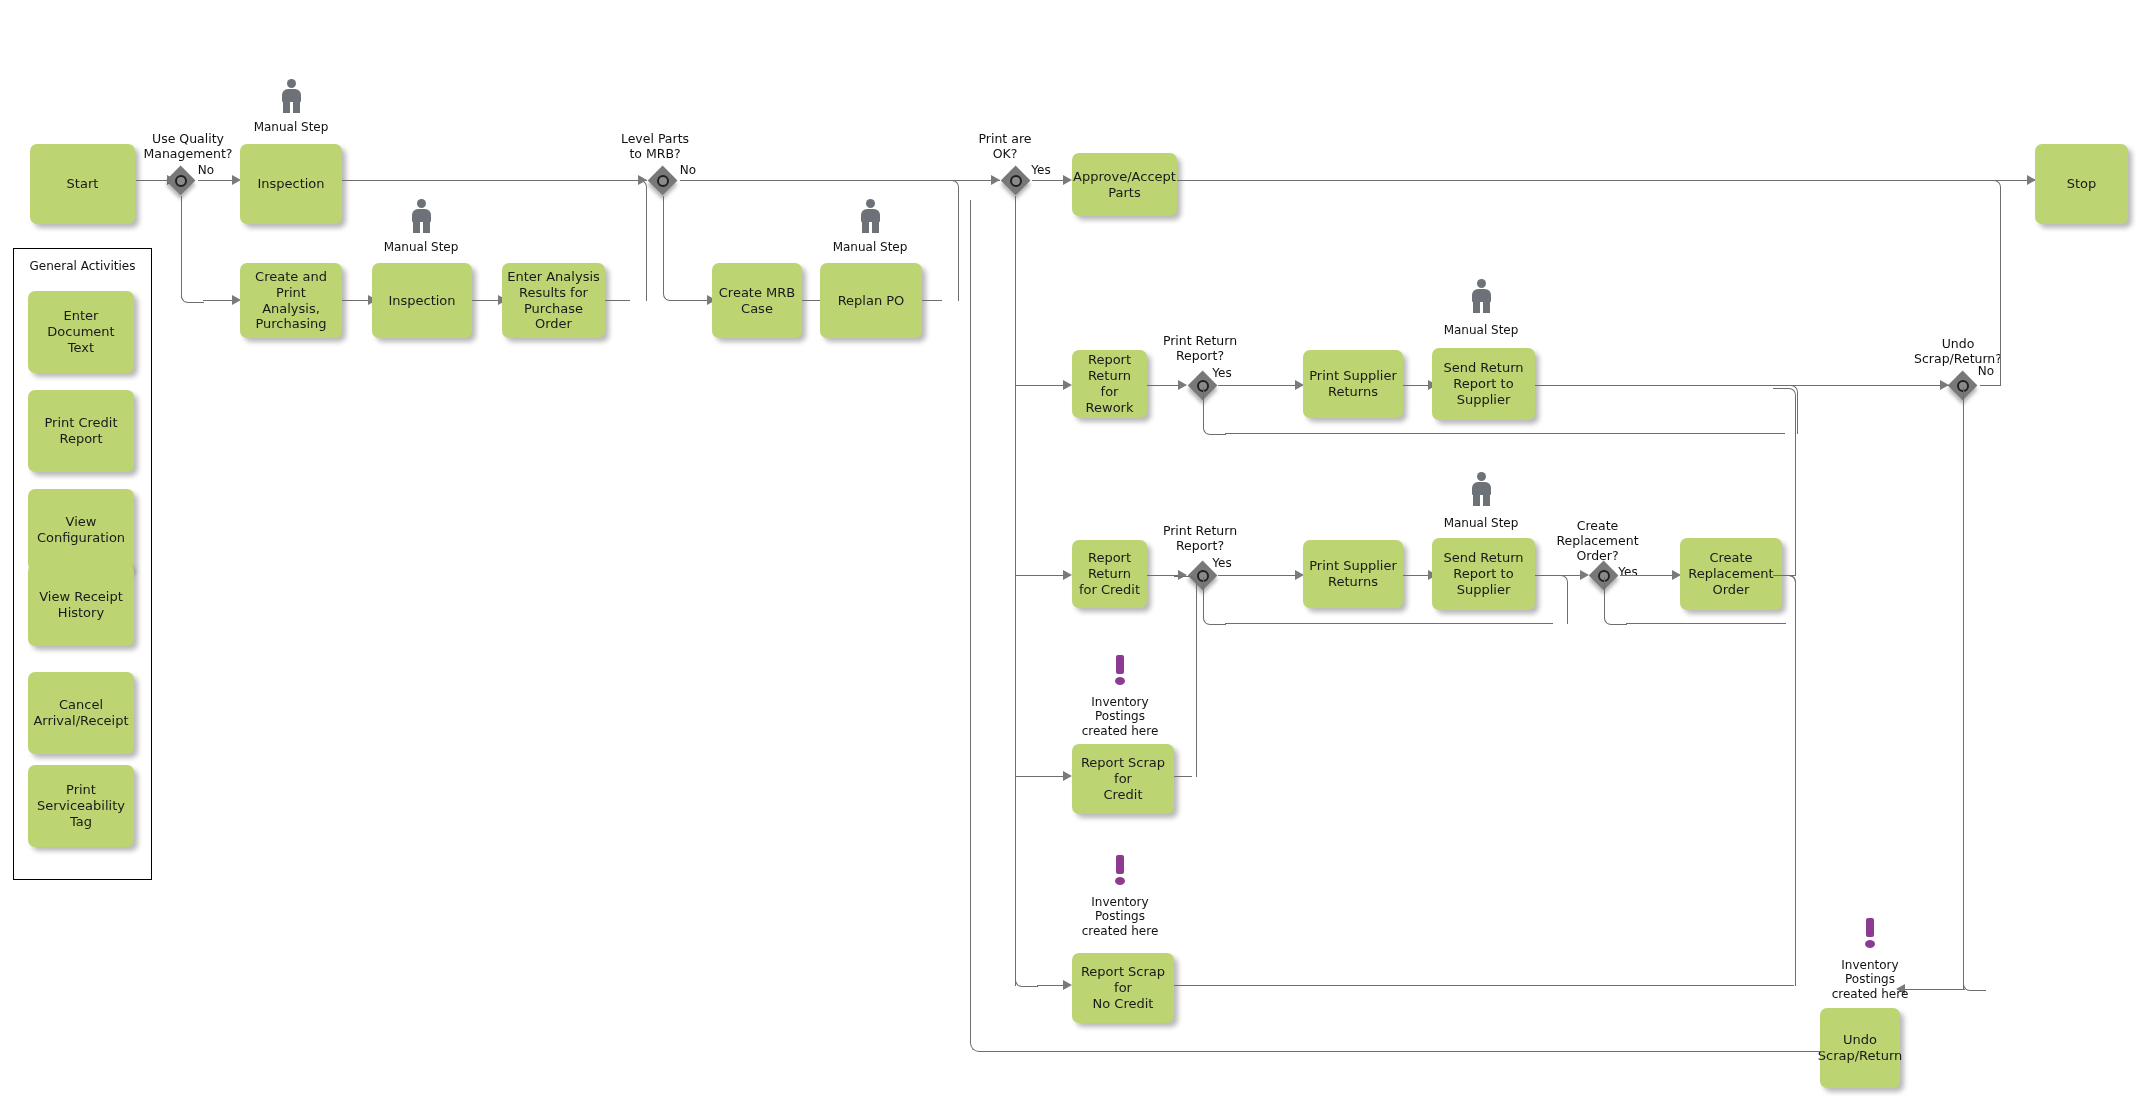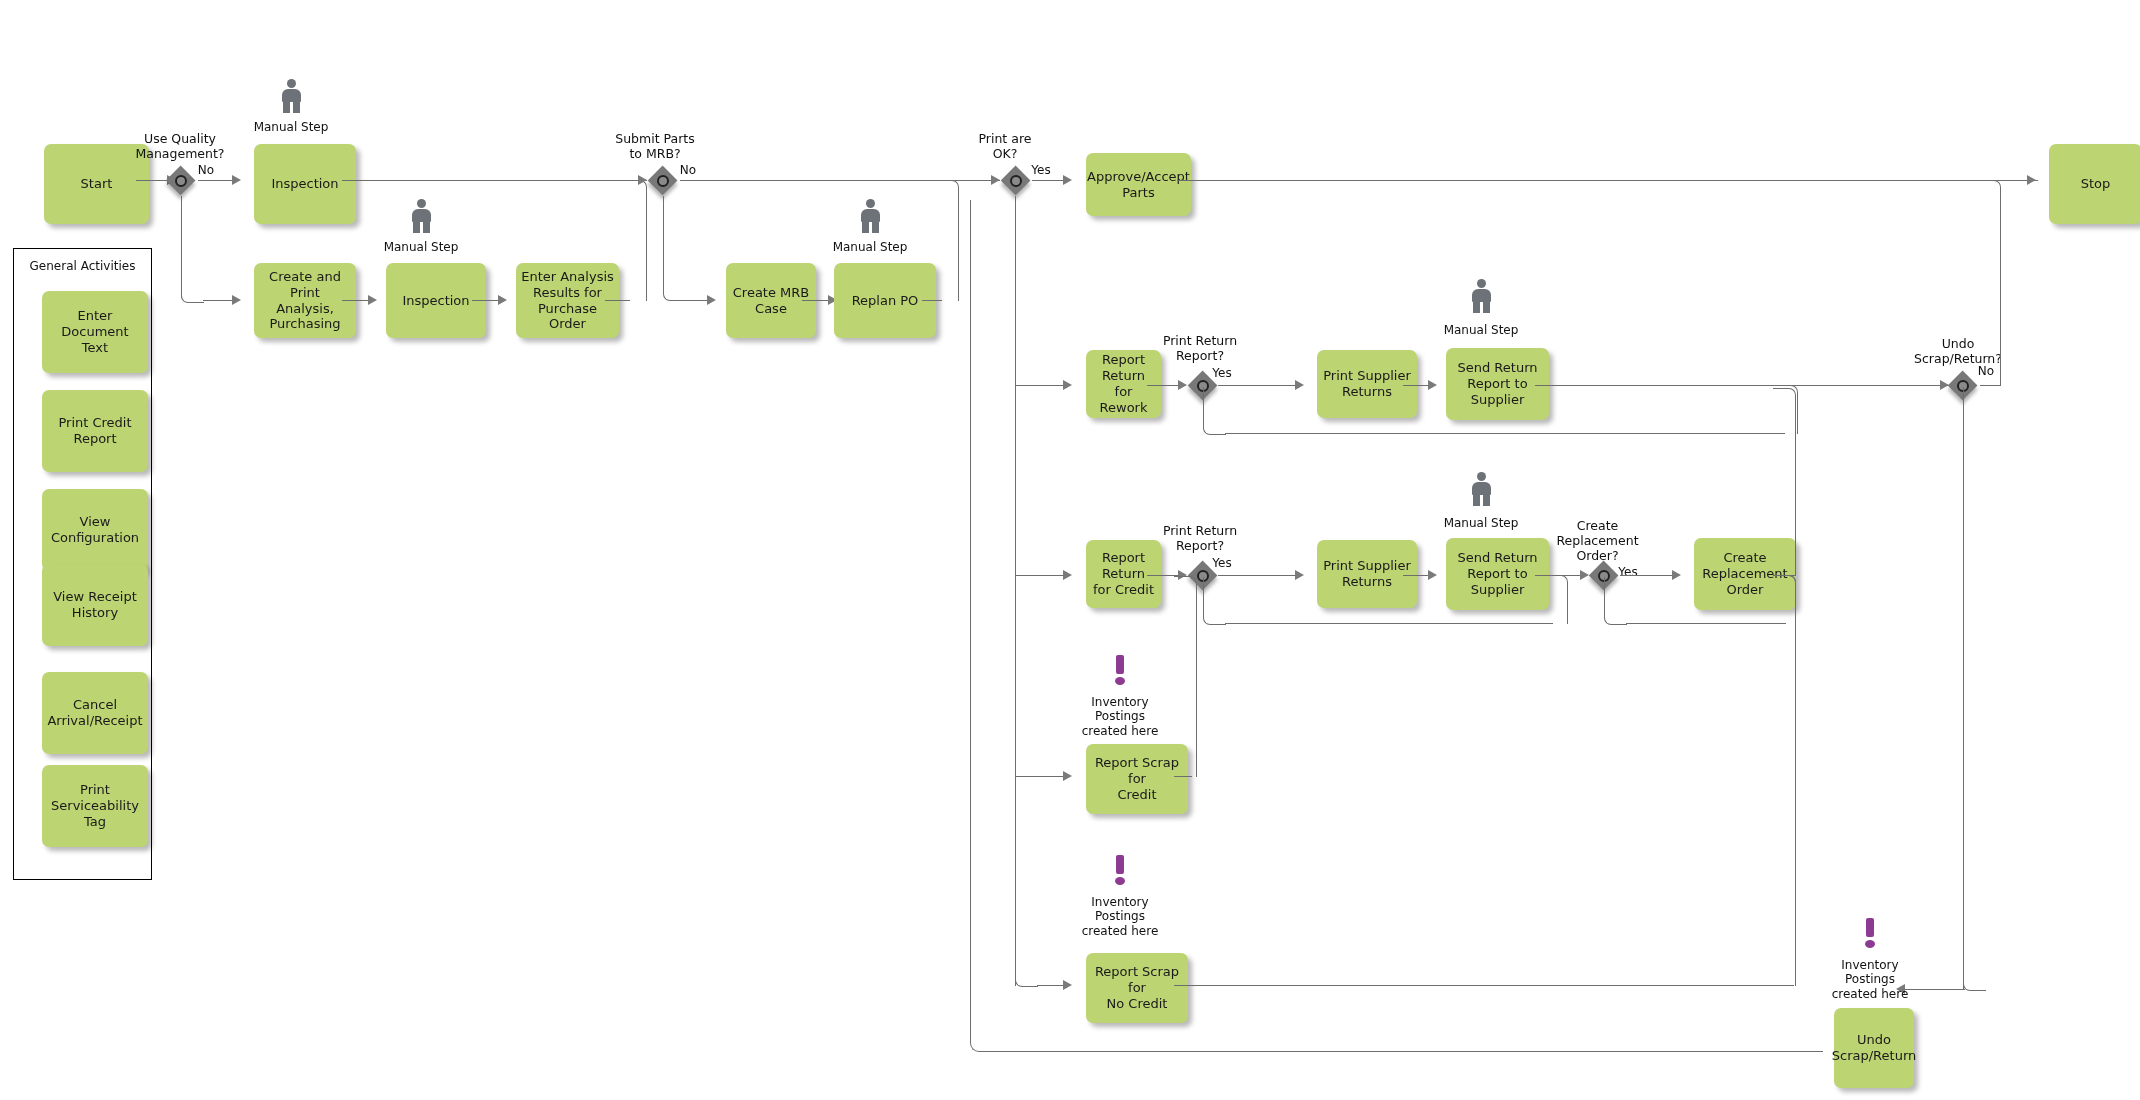--- a/index.html
+++ b/index.html
@@ -14,21 +14,20 @@
     border-radius:7px;
     box-shadow:4px 4px 5px rgba(0,0,0,0.28);
     display:flex;align-items:center;justify-content:center;
     text-align:center;
     color:#1a1a1a;
     font-size:13px;
     line-height:1.22;
     padding:2px 5px;
     box-sizing:border-box;
     white-space:pre-line;
-    margin-left:14px;
   }
 
   
   .gateway{
     position:absolute;
     width:30px;height:30px;
   }
   .gateway .dia{
     position:absolute;left:0;top:0;width:21.2px;height:21.2px;
     background:#787878;
@@ -164,21 +163,21 @@
 Arrival/Receipt</div>
   <div class="task" style="left:28px;top:765px;width:106px;height:82px;">Print
 Serviceability
 Tag</div>
 
   <div class="task" style="left:30px;top:144px;width:105px;height:80px;">Start</div>
 
   <div class="h" style="left:136px;top:180px;width:31px;"></div>
   <div class="arrow arrow-r" style="left:167px;top:175px;"></div>
 
-  <div class="lbl" style="left:120px;top:131px;width:120px;">Use Quality
+  <div class="lbl" style="left:128px;top:131px;width:120px;">Use Quality
 Management?</div>
   <div class="gateway" style="left:166px;top:166px;">
     <div class="dia"></div>
     <div class="ring"></div>
   </div>
   <div class="lbl-small" style="left:190px;top:163px;width:32px;">No</div>
 
   <div class="h" style="left:198px;top:180px;width:36px;"></div>
   <div class="arrow arrow-r" style="left:232px;top:175px;"></div>
 
@@ -221,21 +220,21 @@
 
   <div class="task" style="left:502px;top:263px;width:103px;height:75px;">Enter Analysis
 Results for
 Purchase Order</div>
 
   <div class="h" style="left:605px;top:300px;width:25px;"></div>
   <div class="corner c-tr" style="left:624px;top:180px;width:22px;height:120px;"></div>
 
   <div class="arrow arrow-r" style="left:638px;top:175px;"></div>
 
-  <div class="lbl" style="left:600px;top:131px;width:110px;">Submit Parts
+  <div class="lbl" style="left:600px;top:131px;width:110px;">Level Parts
 to MRB?</div>
   <div class="gateway" style="left:648px;top:166px;">
     <div class="dia"></div>
     <div class="ring"></div>
   </div>
   <div class="lbl-small" style="left:672px;top:163px;width:32px;">No</div>
 
   <div class="h" style="left:680px;top:180px;width:320px;"></div>
 
   <div class="v" style="left:663px;top:196px;height:86px;"></div>

